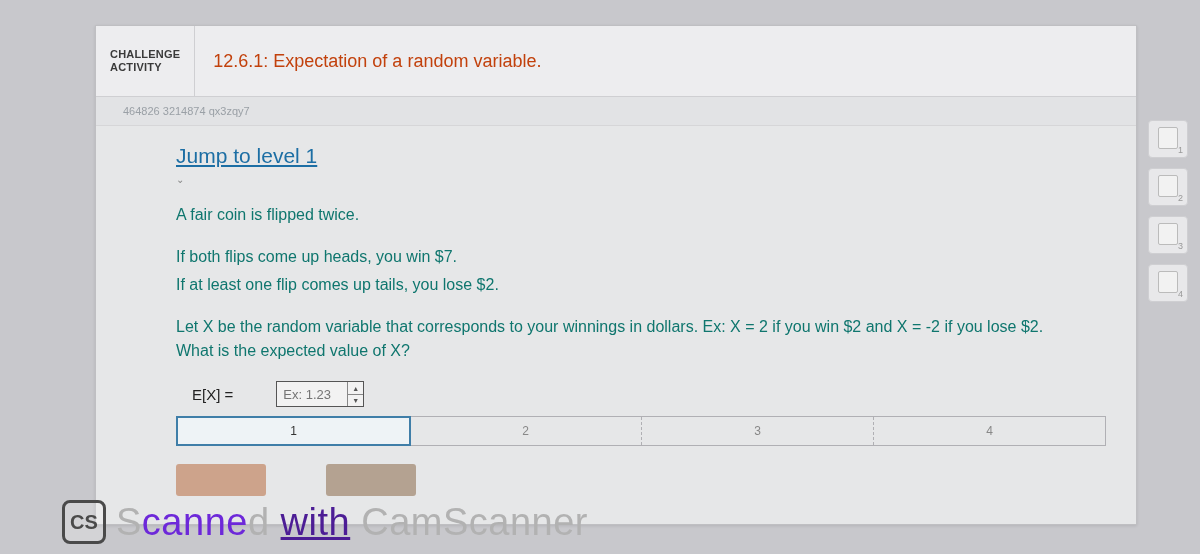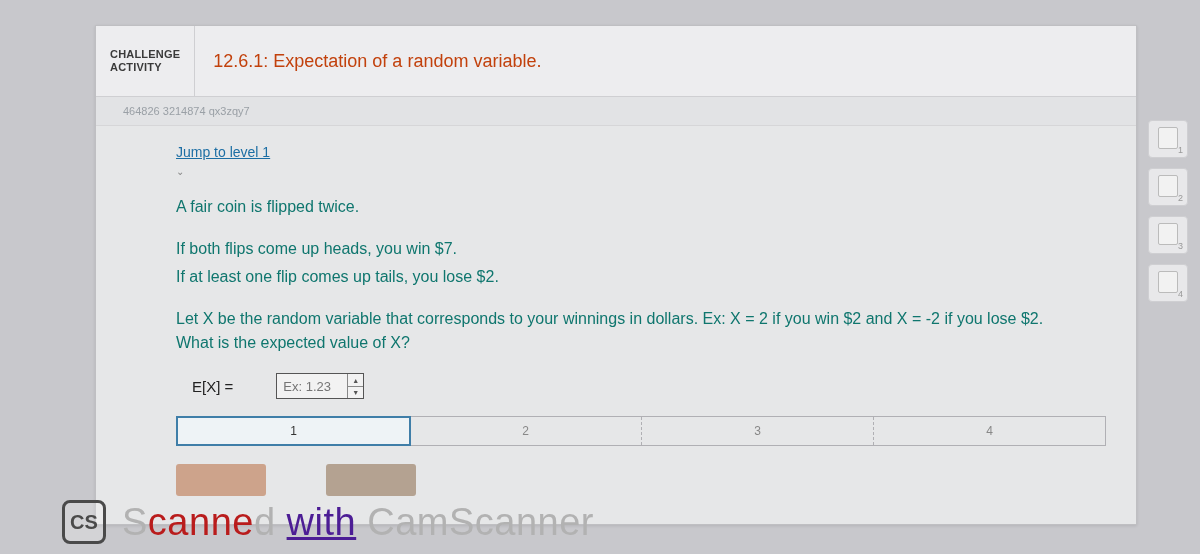--- a/index.html
+++ b/index.html
@@ -49,21 +49,21 @@
   .idrow {
     font-size: 11px;
     color: #9aa0a6;
     padding: 8px 27px;
     border-bottom: 1px solid #d6d6d8;
     background: #e2e3e5;
   }
   .jump {
     margin: 18px 0 6px 80px;
     color: #1c6ea4;
-    font-size: 14px;
+    font-size: 21px;
     display: inline-block;
   }
   .jump-dot {
     font-size: 10px;
     color: #888;
     margin-left: 80px;
   }
   .body-text {
     margin: 18px 0 0 80px;
     font-size: 16px;
@@ -174,42 +174,42 @@
     border-radius: 2px;
     background: #f2f2f2;
   }
   
   .wm {
     position: absolute;
     left: 62px;
     bottom: 10px;
     display: flex;
     align-items: center;
-    gap: 16px;
+    gap: 10px;
     font-family: Arial, sans-serif;
   }
   .wm-badge {
     width: 44px; height: 44px;
     border: 3px solid #4a4a4a;
     border-radius: 8px;
     color: #4a4a4a;
     font-weight: 700;
     font-size: 20px;
     display: flex;
     align-items: center;
     justify-content: center;
     background: rgba(255,255,255,0.2);
   }
   .wm-text {
     font-size: 38px;
     font-weight: 500;
     color: #b2b2b2;
     letter-spacing: 0.5px;
   }
-  .wm-text .a1 { color: #b91c1c; }
+  .wm-text .a1 { color: #6d28d9; }
   .wm-text .a2 { color: #4c1d95; text-decoration: underline; }
   
   .btns {
     position: absolute;
     left: 80px;
     bottom: 28px;
     display: flex;
     gap: 60px;
   }
   .btn {

